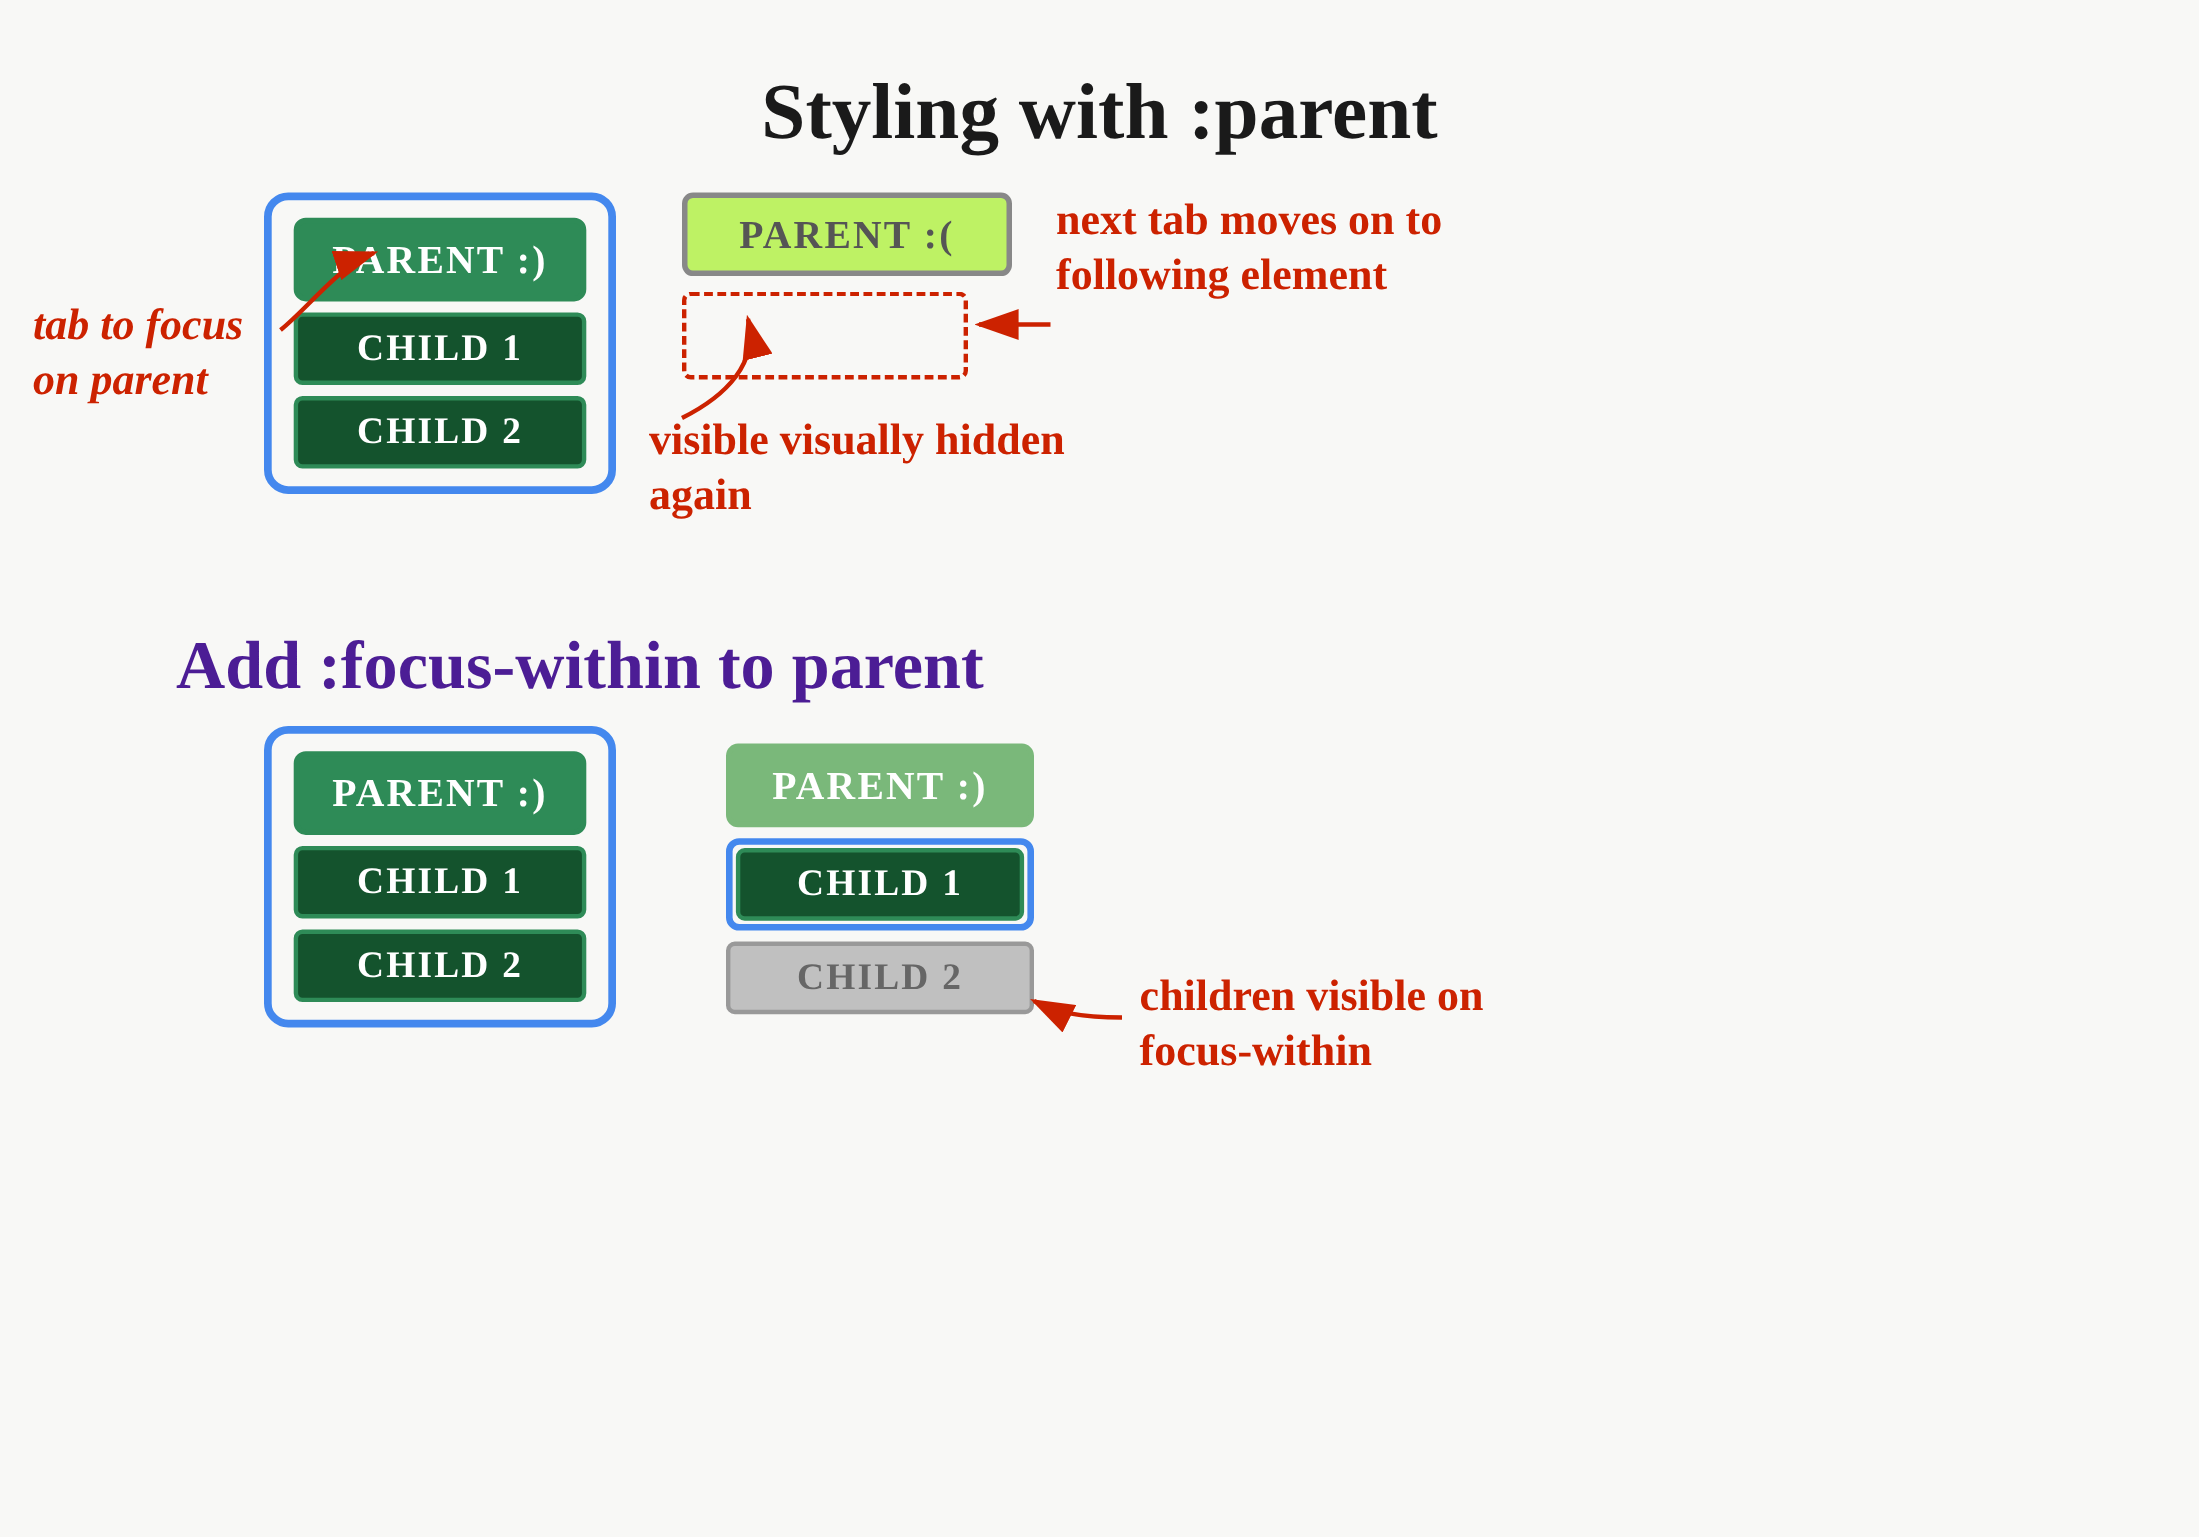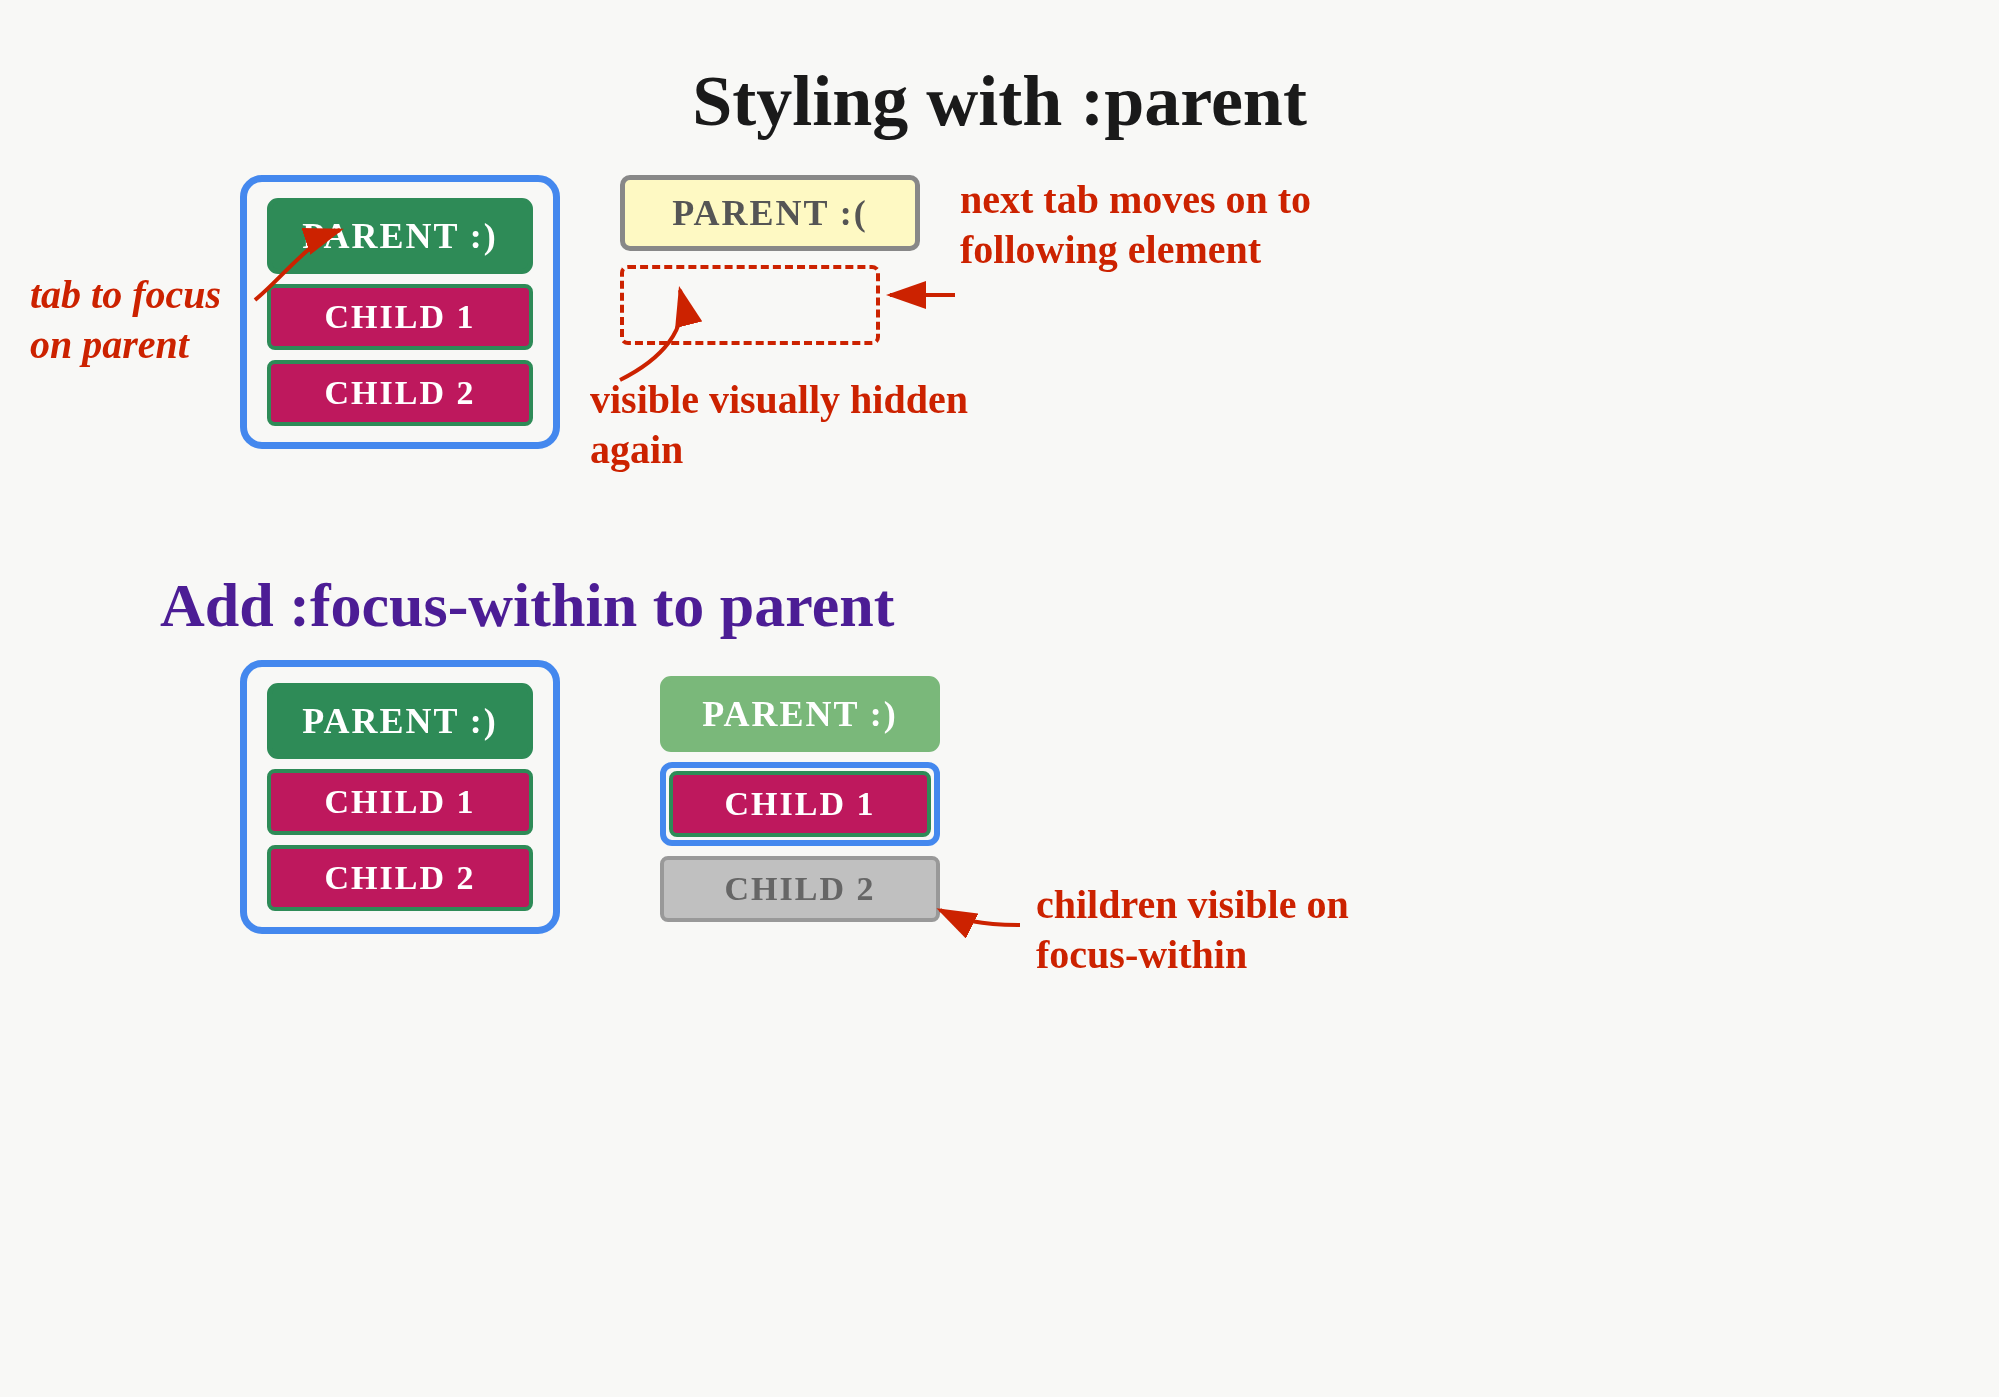--- a/index.html
+++ b/index.html
@@ -42,35 +42,35 @@
       padding: 12px 28px;
       text-align: center;
       font-size: 36px;
       font-weight: 900;
       color: white;
       letter-spacing: 2px;
       font-family: 'Comic Sans MS', cursive;
     }
 
     .parent-box.grey {
-      background: #fef9c3;
+      background: #bef264;
       border-color: #888;
       color: #555;
     }
 
     .parent-box.green-happy {
       background: #2e8b57;
       border-color: #2e8b57;
       color: white;
       border-radius: 11px;
     }
 
     .child-box {
       border: 4px solid #2e8b57;
-      background: #be185d;
+      background: #14532d;
       border-radius: 8px;
       padding: 10px 22px;
       text-align: center;
       font-size: 34px;
       font-weight: 900;
       color: white;
       letter-spacing: 2px;
       font-family: 'Comic Sans MS', cursive;
     }
 

